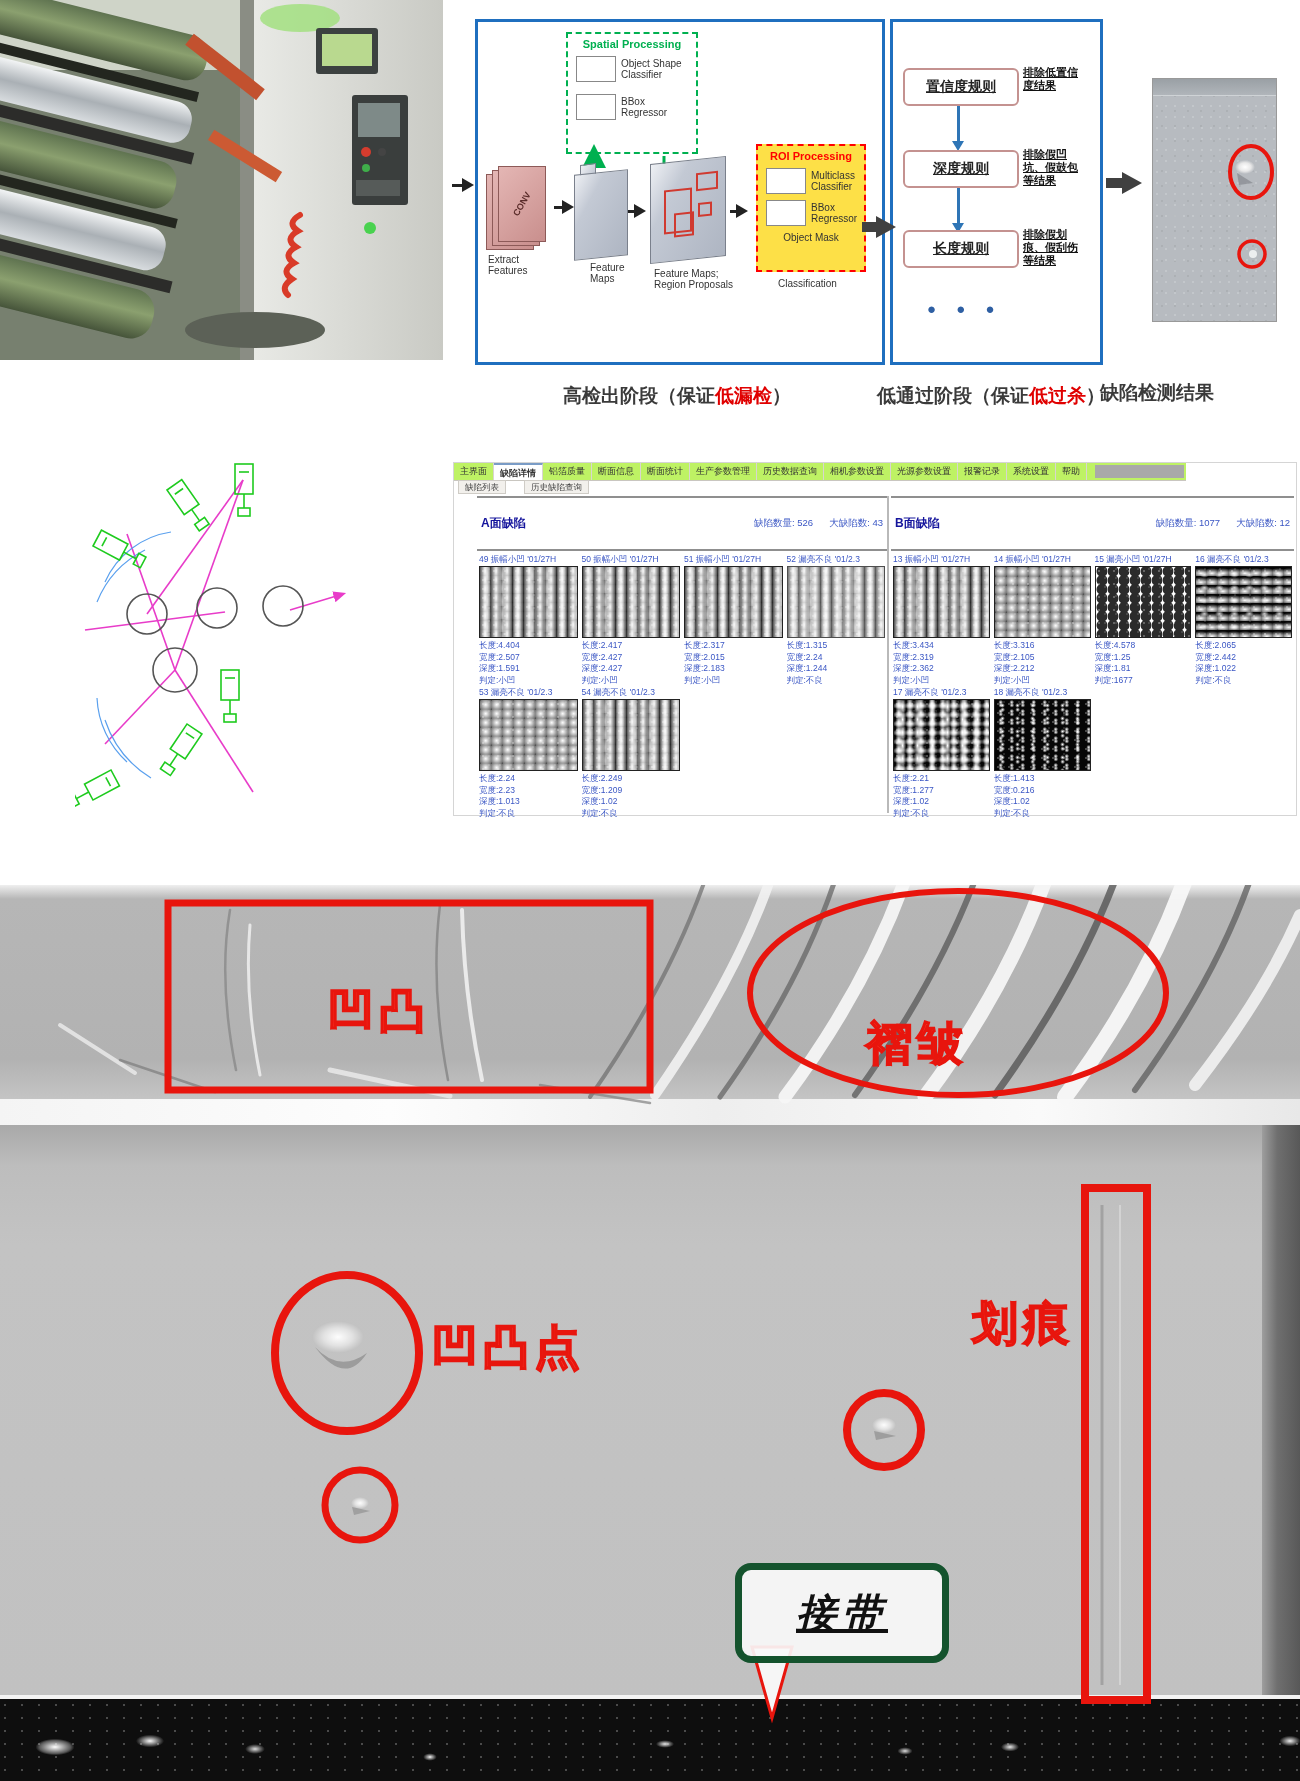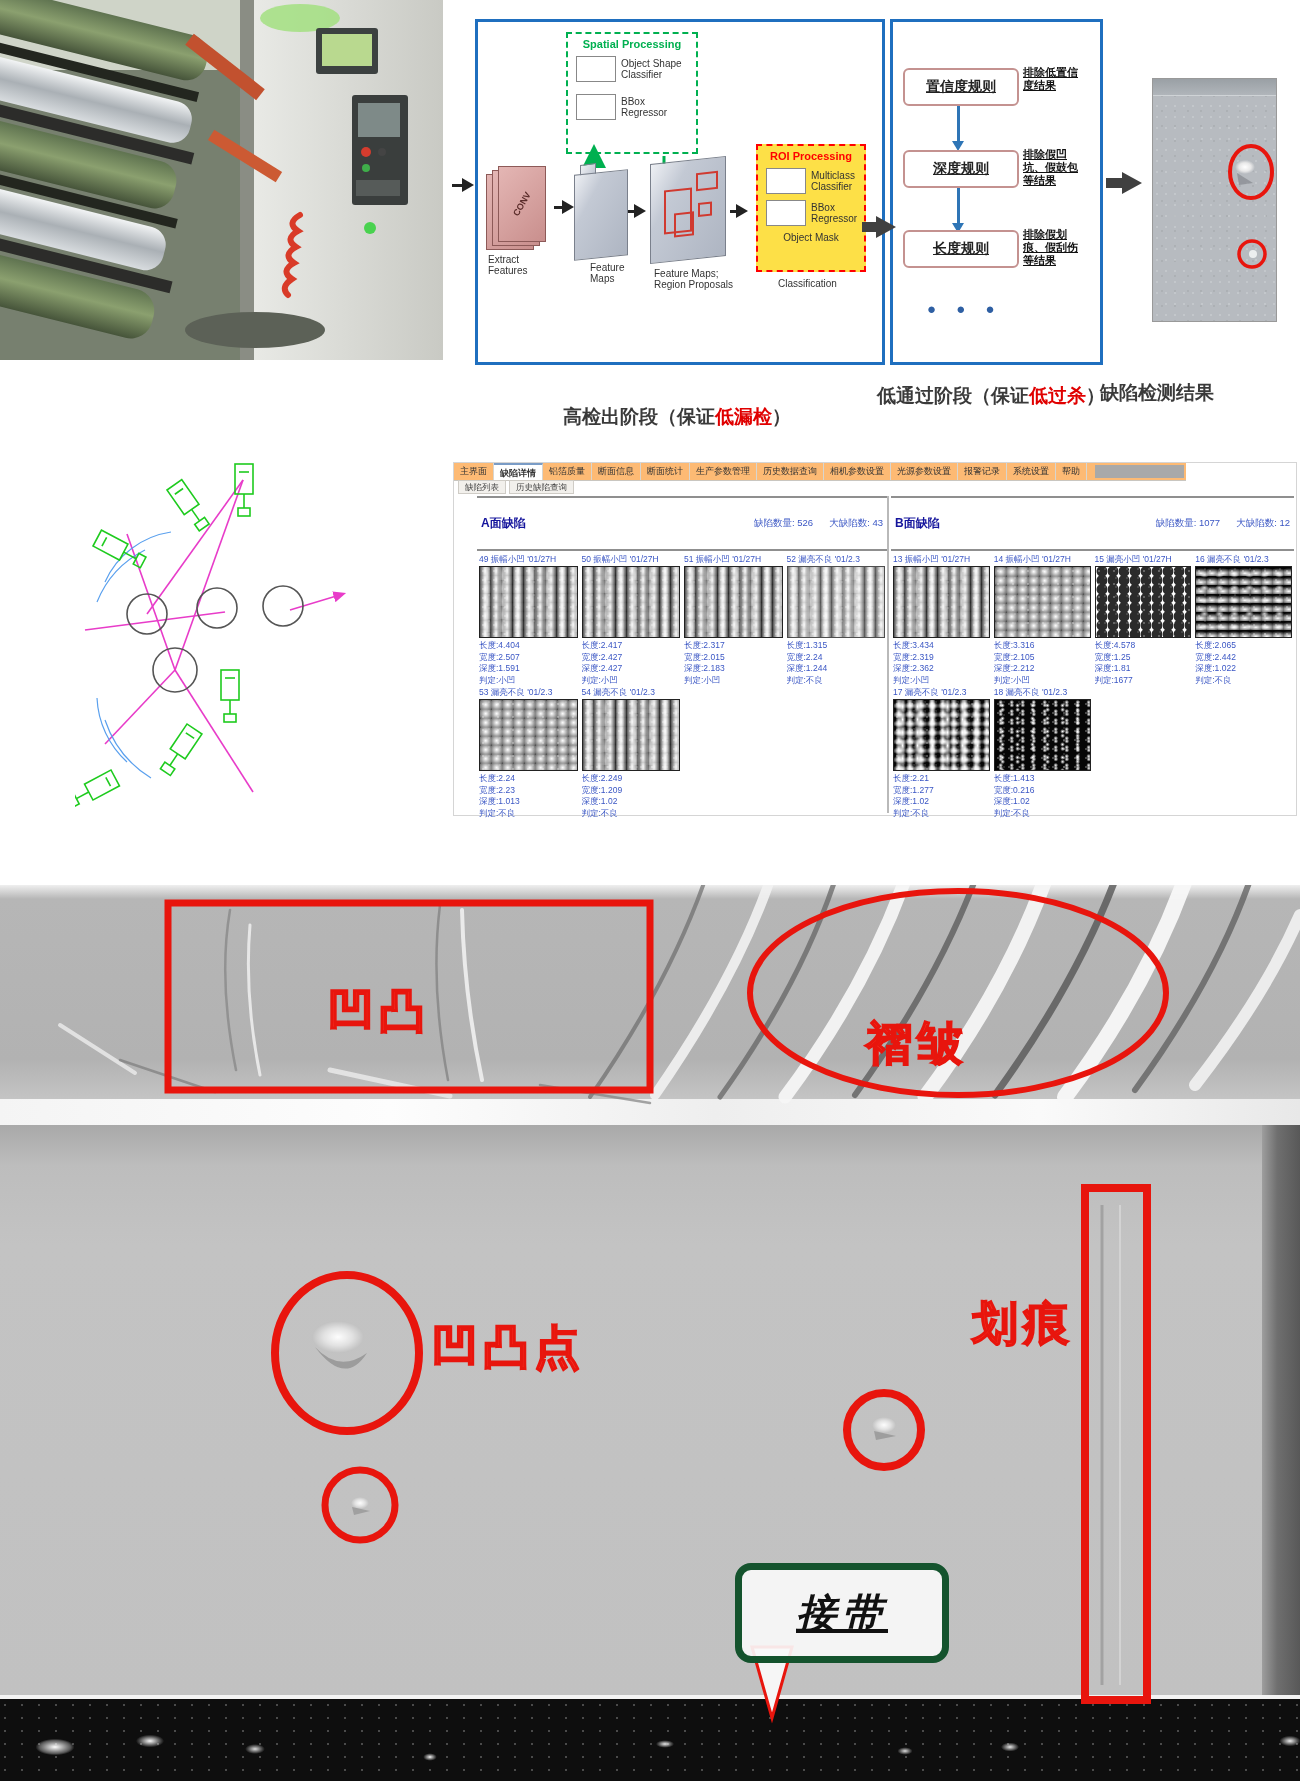--- a/index.html
+++ b/index.html
@@ -49,25 +49,25 @@
                       radial-gradient(circle 1px at 9px 2px,rgba(90,90,90,.25),transparent 1.3px);
      background-size:9px 11px,13px 15px;border:1px solid #999;}
   #resultimg .topband{position:absolute;left:0;top:0;width:100%;height:16px;
      background:linear-gradient(#9aa0a5,#b0b5ba);border-bottom:1px solid #cfd3d6;}
 
   
   #cad{left:75px;top:462px;width:365px;height:353px;}
 
   
   #software{left:453px;top:462px;width:842px;height:352px;background:#fff;border:1px solid #d5d5d5;font-family:"Liberation Sans",sans-serif;}
-  #tabbar{position:absolute;left:0;top:0;width:732px;height:17px;background:#fdba74;border-bottom:1px solid #c9c6c0;display:flex;align-items:stretch;}
+  #tabbar{position:absolute;left:0;top:0;width:732px;height:17px;background:#bef264;border-bottom:1px solid #c9c6c0;display:flex;align-items:stretch;}
   .tab{font-size:9px;color:#333;padding:2px 6px 0 6px;border-right:1px solid #d8d5cf;white-space:nowrap;overflow:hidden;}
   .tab.active{background:#fff;font-weight:bold;border-top:2px solid #7a9cc6;}
   #tabfill{flex:1;background:#a9a9a9;margin:2px 2px 2px 8px;}
-  #subtabs{position:absolute;left:4px;top:17px;height:14px;display:flex;gap:3px;}
+  #subtabs{position:absolute;left:4px;top:17px;height:14px;display:flex;gap:18px;}
   .subtab{font-size:8.5px;color:#444;background:#f2f0ec;border:1px solid #cfccc6;padding:1px 6px;white-space:nowrap;}
   .panel{position:absolute;top:33px;height:317px;background:#fff;}
   #panelA{left:23px;width:410px;border-right:2px solid #b9b9b9;}
   #panelB{left:437px;width:403px;}
   .phead{height:19px;border-top:2px solid #8f8f8f;border-bottom:2px solid #8f8f8f;display:flex;align-items:center;padding:16px 4px;}
   .ptitle{font-size:12px;font-weight:bold;color:#14149c;flex:0 0 auto;}
   .pstats{margin-left:auto;display:flex;gap:16px;font-size:9.5px;color:#3a56c4;}
   .pgrid{display:grid;grid-template-columns:repeat(4,1fr);column-gap:4px;padding:2px 2px;}
   .cell{overflow:hidden;}
   .cellhead{font-size:8.5px;color:#3a56c4;height:13px;line-height:13px;white-space:nowrap;overflow:hidden;}
@@ -285,21 +285,21 @@
           <stop offset="1" stop-color="#b7bbc0"></stop>
         </radialGradient>
       <ellipse cx="92" cy="88" rx="10" ry="7" fill="url(#blb)"></ellipse>
       <path d="M84,94 l16,10 l-14,2 z" fill="#8b8f94" opacity=".8"></path>
       <circle cx="100" cy="175" r="4" fill="#eceeef"></circle>
       <ellipse cx="98" cy="93" rx="21" ry="26" fill="none" stroke="#e8150d" stroke-width="4"></ellipse>
       <circle cx="99" cy="175" r="13" fill="none" stroke="#e8150d" stroke-width="3.5"></circle>
     </svg>
   </div>
 
-  <div class="abs caption" style="left:563px;top:404px;font-family:Liberation Serif, serif;">
+  <div class="abs caption" style="left:563px;top:383px;font-family:Liberation Serif, serif;">
     <span>高检出阶段（保证</span><span class="hl">低漏检</span><span>）</span>
   </div>
   <div class="abs caption" style="left:877px;top:383px;">
     <span>低通过阶段（保证</span><span class="hl">低过杀</span><span>）</span>
   </div>
   <div class="abs caption" style="left:1100px;top:380px;">缺陷检测结果</div>
 
   <div class="abs" id="cad">
     <svg width="365" height="353" viewBox="0 0 365 353">
       <defs>

